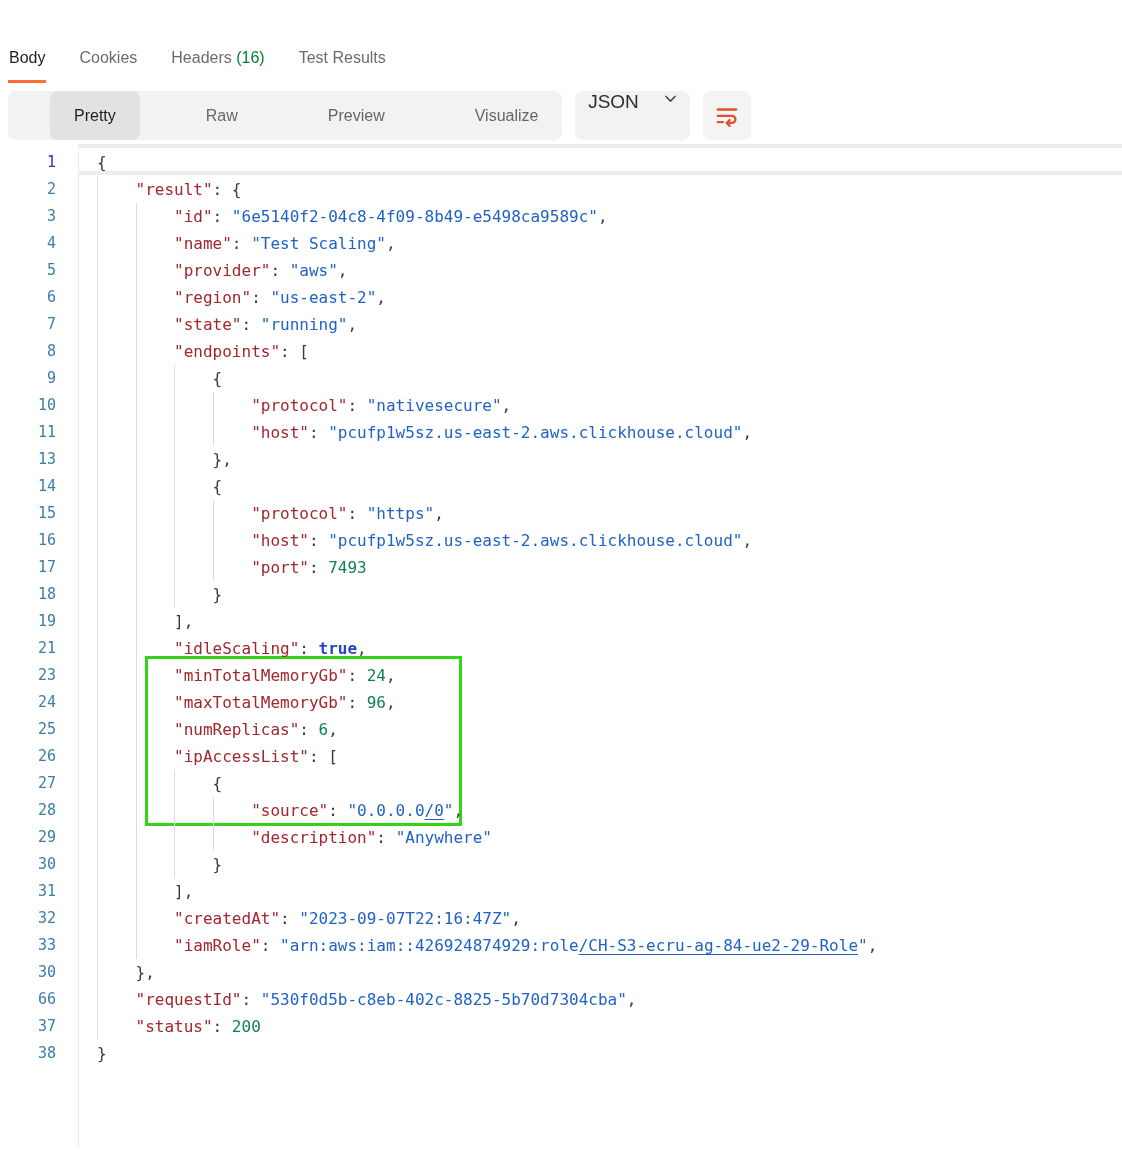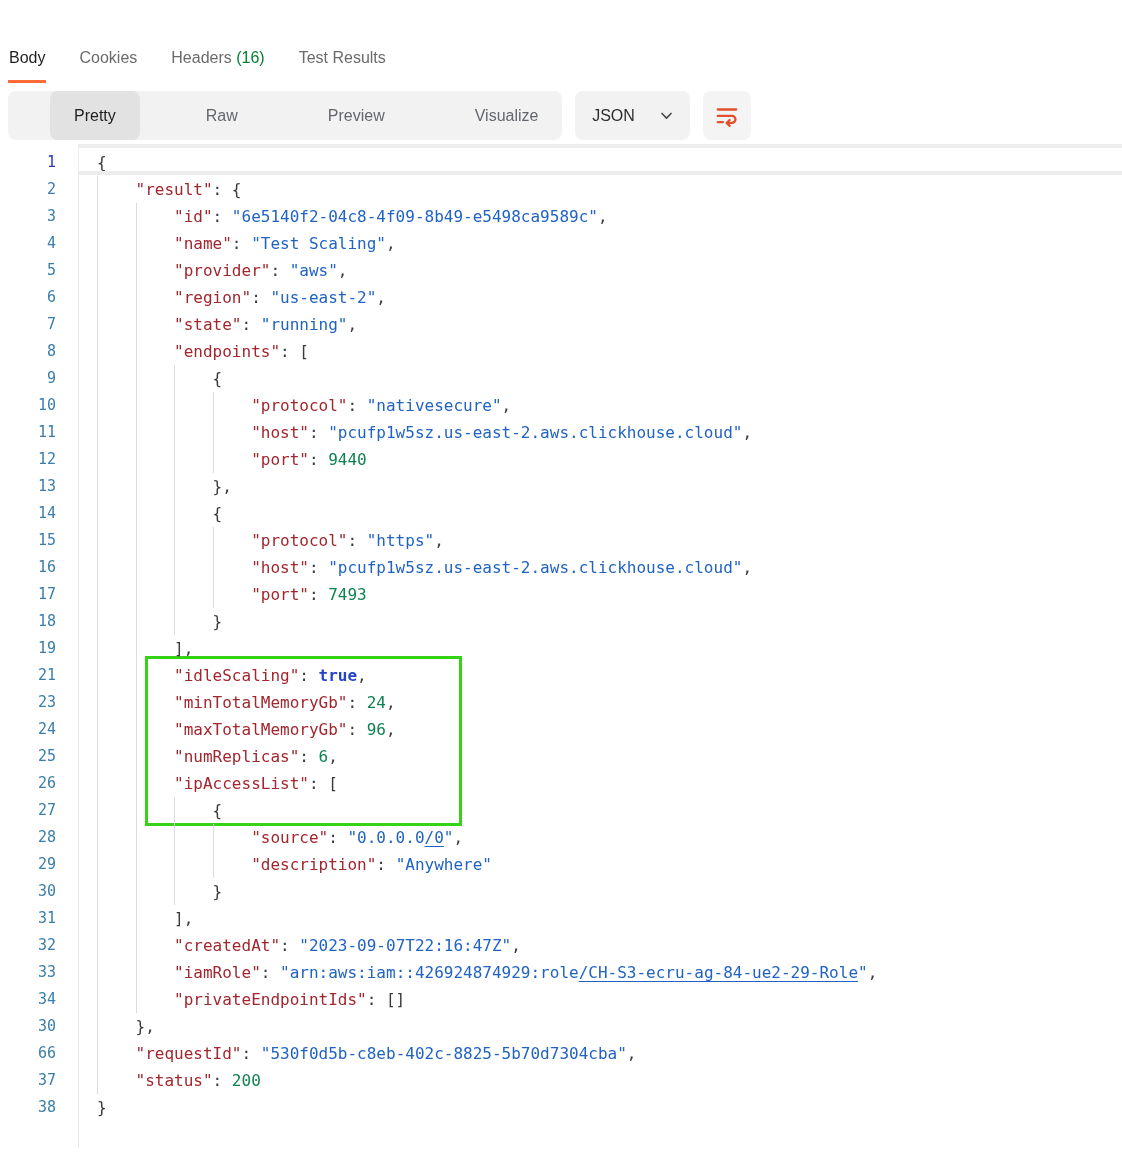--- a/index.html
+++ b/index.html
@@ -9,21 +9,21 @@
   .tabs{display:flex;gap:32px;padding:8px 8px 0 8px;align-items:flex-start;}
   .tab{font-size:16px;color:#6b6b6b;padding:2px 1px 13px 1px;border-bottom:3px solid transparent;white-space:nowrap;cursor:pointer;margin-top:39px;}
   .tab.active{color:#1f1f1f;border-bottom-color:var(--c-accent,#ff6c37);}
   .tab .count{color:var(--c-count_green,#007f31);}
 
   
   .toolbar{display:flex;align-items:center;margin-top:8px;padding-left:8px;height:49px;}
   .segmented{display:flex;align-items:stretch;background:#f2f2f3;border-radius:8px;height:49px;min-width:420px;}
   .seg{display:flex;align-items:center;padding:0 24px;font-size:16px;color:#63676d;border-radius:8px;cursor:pointer;margin-left:42px;}
   .seg.active{background:#e2e2e3;color:#1f1f1f;}
-  .lang-btn{margin-left:13px;height:49px;width:115px;background:#f2f2f3;border-radius:8px;display:flex;align-items:center;justify-content:center;gap:24px;font-size:16px;color:#2e2e2e;cursor:pointer;}
+  .lang-btn{margin-left:13px;height:49px;width:115px;background:#f2f2f3;border-radius:8px;display:flex;justify-content:center;gap:24px;font-size:19px;color:#2e2e2e;cursor:pointer;}
   .icon-btn{margin-left:13px;height:49px;width:48px;background:#f4f4f5;border-radius:8px;display:flex;align-items:center;justify-content:center;cursor:pointer;}
 
   
   .editor{position:relative;margin-top:9px;font-family:"DejaVu Sans Mono",monospace;font-size:16px;}
   .gutter-line{position:absolute;left:78px;top:0;width:1px;height:999px;background:#e9e9e9;}
   .line{display:flex;height:27px;line-height:27px;position:relative;white-space:pre;}
   .ln{flex:none;width:78px;box-sizing:border-box;padding-right:22px;text-align:right;color:var(--c-line_number,#3a7ea9);font-size:15px;}
   .lc{padding-left:19px;color:var(--c-punct,#3a3a3c);}
   .guide{position:absolute;top:0;bottom:0;width:1px;background:#dcdcdc;}
   .line.active-line::before{content:"";position:absolute;left:78px;right:0;top:-5px;height:31px;box-sizing:border-box;
@@ -83,39 +83,37 @@
       <div class="line"><span class="ln">2</span><span class="guide" style="left: 97px;"></span><span class="lc">    <span class="tok-k">"result"</span><span class="tok-p">: {</span></span></div>
       <div class="line"><span class="ln">3</span><span class="guide" style="left: 97px;"></span><span class="guide" style="left: 136px;"></span><span class="lc">        <span class="tok-k">"id"</span><span class="tok-p">: </span><span class="tok-s">"6e5140f2-04c8-4f09-8b49-e5498ca9589c"</span><span class="tok-p">,</span></span></div>
       <div class="line"><span class="ln">4</span><span class="guide" style="left: 97px;"></span><span class="guide" style="left: 136px;"></span><span class="lc">        <span class="tok-k">"name"</span><span class="tok-p">: </span><span class="tok-s">"Test Scaling"</span><span class="tok-p">,</span></span></div>
       <div class="line"><span class="ln">5</span><span class="guide" style="left: 97px;"></span><span class="guide" style="left: 136px;"></span><span class="lc">        <span class="tok-k">"provider"</span><span class="tok-p">: </span><span class="tok-s">"aws"</span><span class="tok-p">,</span></span></div>
       <div class="line"><span class="ln">6</span><span class="guide" style="left: 97px;"></span><span class="guide" style="left: 136px;"></span><span class="lc">        <span class="tok-k">"region"</span><span class="tok-p">: </span><span class="tok-s">"us-east-2"</span><span class="tok-p">,</span></span></div>
       <div class="line"><span class="ln">7</span><span class="guide" style="left: 97px;"></span><span class="guide" style="left: 136px;"></span><span class="lc">        <span class="tok-k">"state"</span><span class="tok-p">: </span><span class="tok-s">"running"</span><span class="tok-p">,</span></span></div>
       <div class="line"><span class="ln">8</span><span class="guide" style="left: 97px;"></span><span class="guide" style="left: 136px;"></span><span class="lc">        <span class="tok-k">"endpoints"</span><span class="tok-p">: [</span></span></div>
       <div class="line"><span class="ln">9</span><span class="guide" style="left: 97px;"></span><span class="guide" style="left: 136px;"></span><span class="guide" style="left: 174px;"></span><span class="lc">            <span class="tok-p">{</span></span></div>
       <div class="line"><span class="ln">10</span><span class="guide" style="left: 97px;"></span><span class="guide" style="left: 136px;"></span><span class="guide" style="left: 174px;"></span><span class="guide" style="left: 213px;"></span><span class="lc">                <span class="tok-k">"protocol"</span><span class="tok-p">: </span><span class="tok-s">"nativesecure"</span><span class="tok-p">,</span></span></div>
       <div class="line"><span class="ln">11</span><span class="guide" style="left: 97px;"></span><span class="guide" style="left: 136px;"></span><span class="guide" style="left: 174px;"></span><span class="guide" style="left: 213px;"></span><span class="lc">                <span class="tok-k">"host"</span><span class="tok-p">: </span><span class="tok-s">"pcufp1w5sz.us-east-2.aws.clickhouse.cloud"</span><span class="tok-p">,</span></span></div>
-      <div class="line"><span class="ln">12</span><span class="guide" style="left: 97px;"></span><span class="guide" style="left: 136px;"></span><span class="guide" style="left: 174px;"></span><span class="guide" style="left: 213px;"></span><span class="lc">                <span class="tok-k">"port"</span><span class="tok-p">: </span><span class="tok-n">9440</span></span></div>
       <div class="line"><span class="ln">13</span><span class="guide" style="left: 97px;"></span><span class="guide" style="left: 136px;"></span><span class="guide" style="left: 174px;"></span><span class="lc">            <span class="tok-p">},</span></span></div>
       <div class="line"><span class="ln">14</span><span class="guide" style="left: 97px;"></span><span class="guide" style="left: 136px;"></span><span class="guide" style="left: 174px;"></span><span class="lc">            <span class="tok-p">{</span></span></div>
       <div class="line"><span class="ln">15</span><span class="guide" style="left: 97px;"></span><span class="guide" style="left: 136px;"></span><span class="guide" style="left: 174px;"></span><span class="guide" style="left: 213px;"></span><span class="lc">                <span class="tok-k">"protocol"</span><span class="tok-p">: </span><span class="tok-s">"https"</span><span class="tok-p">,</span></span></div>
       <div class="line"><span class="ln">16</span><span class="guide" style="left: 97px;"></span><span class="guide" style="left: 136px;"></span><span class="guide" style="left: 174px;"></span><span class="guide" style="left: 213px;"></span><span class="lc">                <span class="tok-k">"host"</span><span class="tok-p">: </span><span class="tok-s">"pcufp1w5sz.us-east-2.aws.clickhouse.cloud"</span><span class="tok-p">,</span></span></div>
       <div class="line"><span class="ln">17</span><span class="guide" style="left: 97px;"></span><span class="guide" style="left: 136px;"></span><span class="guide" style="left: 174px;"></span><span class="guide" style="left: 213px;"></span><span class="lc">                <span class="tok-k">"port"</span><span class="tok-p">: </span><span class="tok-n">7493</span></span></div>
       <div class="line"><span class="ln">18</span><span class="guide" style="left: 97px;"></span><span class="guide" style="left: 136px;"></span><span class="guide" style="left: 174px;"></span><span class="lc">            <span class="tok-p">}</span></span></div>
       <div class="line"><span class="ln">19</span><span class="guide" style="left: 97px;"></span><span class="guide" style="left: 136px;"></span><span class="lc">        <span class="tok-p">],</span></span></div>
       <div class="line"><span class="ln">21</span><span class="guide" style="left: 97px;"></span><span class="guide" style="left: 136px;"></span><span class="lc">        <span class="tok-k">"idleScaling"</span><span class="tok-p">: </span><span class="tok-b">true</span><span class="tok-p">,</span></span></div>
       <div class="line"><span class="ln">23</span><span class="guide" style="left: 97px;"></span><span class="guide" style="left: 136px;"></span><span class="lc">        <span class="tok-k">"minTotalMemoryGb"</span><span class="tok-p">: </span><span class="tok-n">24</span><span class="tok-p">,</span></span></div>
       <div class="line"><span class="ln">24</span><span class="guide" style="left: 97px;"></span><span class="guide" style="left: 136px;"></span><span class="lc">        <span class="tok-k">"maxTotalMemoryGb"</span><span class="tok-p">: </span><span class="tok-n">96</span><span class="tok-p">,</span></span></div>
       <div class="line"><span class="ln">25</span><span class="guide" style="left: 97px;"></span><span class="guide" style="left: 136px;"></span><span class="lc">        <span class="tok-k">"numReplicas"</span><span class="tok-p">: </span><span class="tok-n">6</span><span class="tok-p">,</span></span></div>
       <div class="line"><span class="ln">26</span><span class="guide" style="left: 97px;"></span><span class="guide" style="left: 136px;"></span><span class="lc">        <span class="tok-k">"ipAccessList"</span><span class="tok-p">: [</span></span></div>
       <div class="line"><span class="ln">27</span><span class="guide" style="left: 97px;"></span><span class="guide" style="left: 136px;"></span><span class="guide" style="left: 174px;"></span><span class="lc">            <span class="tok-p">{</span></span></div>
       <div class="line"><span class="ln">28</span><span class="guide" style="left: 97px;"></span><span class="guide" style="left: 136px;"></span><span class="guide" style="left: 174px;"></span><span class="guide" style="left: 213px;"></span><span class="lc">                <span class="tok-k">"source"</span><span class="tok-p">: </span><span class="tok-s">"0.0.0.0</span><span class="tok-u">/0</span><span class="tok-s">"</span><span class="tok-p">,</span></span></div>
       <div class="line"><span class="ln">29</span><span class="guide" style="left: 97px;"></span><span class="guide" style="left: 136px;"></span><span class="guide" style="left: 174px;"></span><span class="guide" style="left: 213px;"></span><span class="lc">                <span class="tok-k">"description"</span><span class="tok-p">: </span><span class="tok-s">"Anywhere"</span></span></div>
       <div class="line"><span class="ln">30</span><span class="guide" style="left: 97px;"></span><span class="guide" style="left: 136px;"></span><span class="guide" style="left: 174px;"></span><span class="lc">            <span class="tok-p">}</span></span></div>
       <div class="line"><span class="ln">31</span><span class="guide" style="left: 97px;"></span><span class="guide" style="left: 136px;"></span><span class="lc">        <span class="tok-p">],</span></span></div>
       <div class="line"><span class="ln">32</span><span class="guide" style="left: 97px;"></span><span class="guide" style="left: 136px;"></span><span class="lc">        <span class="tok-k">"createdAt"</span><span class="tok-p">: </span><span class="tok-s">"2023-09-07T22:16:47Z"</span><span class="tok-p">,</span></span></div>
       <div class="line"><span class="ln">33</span><span class="guide" style="left: 97px;"></span><span class="guide" style="left: 136px;"></span><span class="lc">        <span class="tok-k">"iamRole"</span><span class="tok-p">: </span><span class="tok-s">"arn:aws:iam::426924874929:role</span><span class="tok-u">/CH-S3-ecru-ag-84-ue2-29-Role</span><span class="tok-s">"</span><span class="tok-p">,</span></span></div>
-      <div class="line"><span class="ln">34</span><span class="guide" style="left: 97px;"></span><span class="guide" style="left: 136px;"></span><span class="lc">        <span class="tok-k">"privateEndpointIds"</span><span class="tok-p">: []</span></span></div>
       <div class="line"><span class="ln">30</span><span class="guide" style="left: 97px;"></span><span class="lc">    <span class="tok-p">},</span></span></div>
       <div class="line"><span class="ln">66</span><span class="guide" style="left: 97px;"></span><span class="lc">    <span class="tok-k">"requestId"</span><span class="tok-p">: </span><span class="tok-s">"530f0d5b-c8eb-402c-8825-5b70d7304cba"</span><span class="tok-p">,</span></span></div>
       <div class="line"><span class="ln">37</span><span class="guide" style="left: 97px;"></span><span class="lc">    <span class="tok-k">"status"</span><span class="tok-p">: </span><span class="tok-n">200</span></span></div>
       <div class="line"><span class="ln">38</span><span class="lc"><span class="tok-p">}</span></span></div>
     </div>
 </div>
 
 </body></html>

